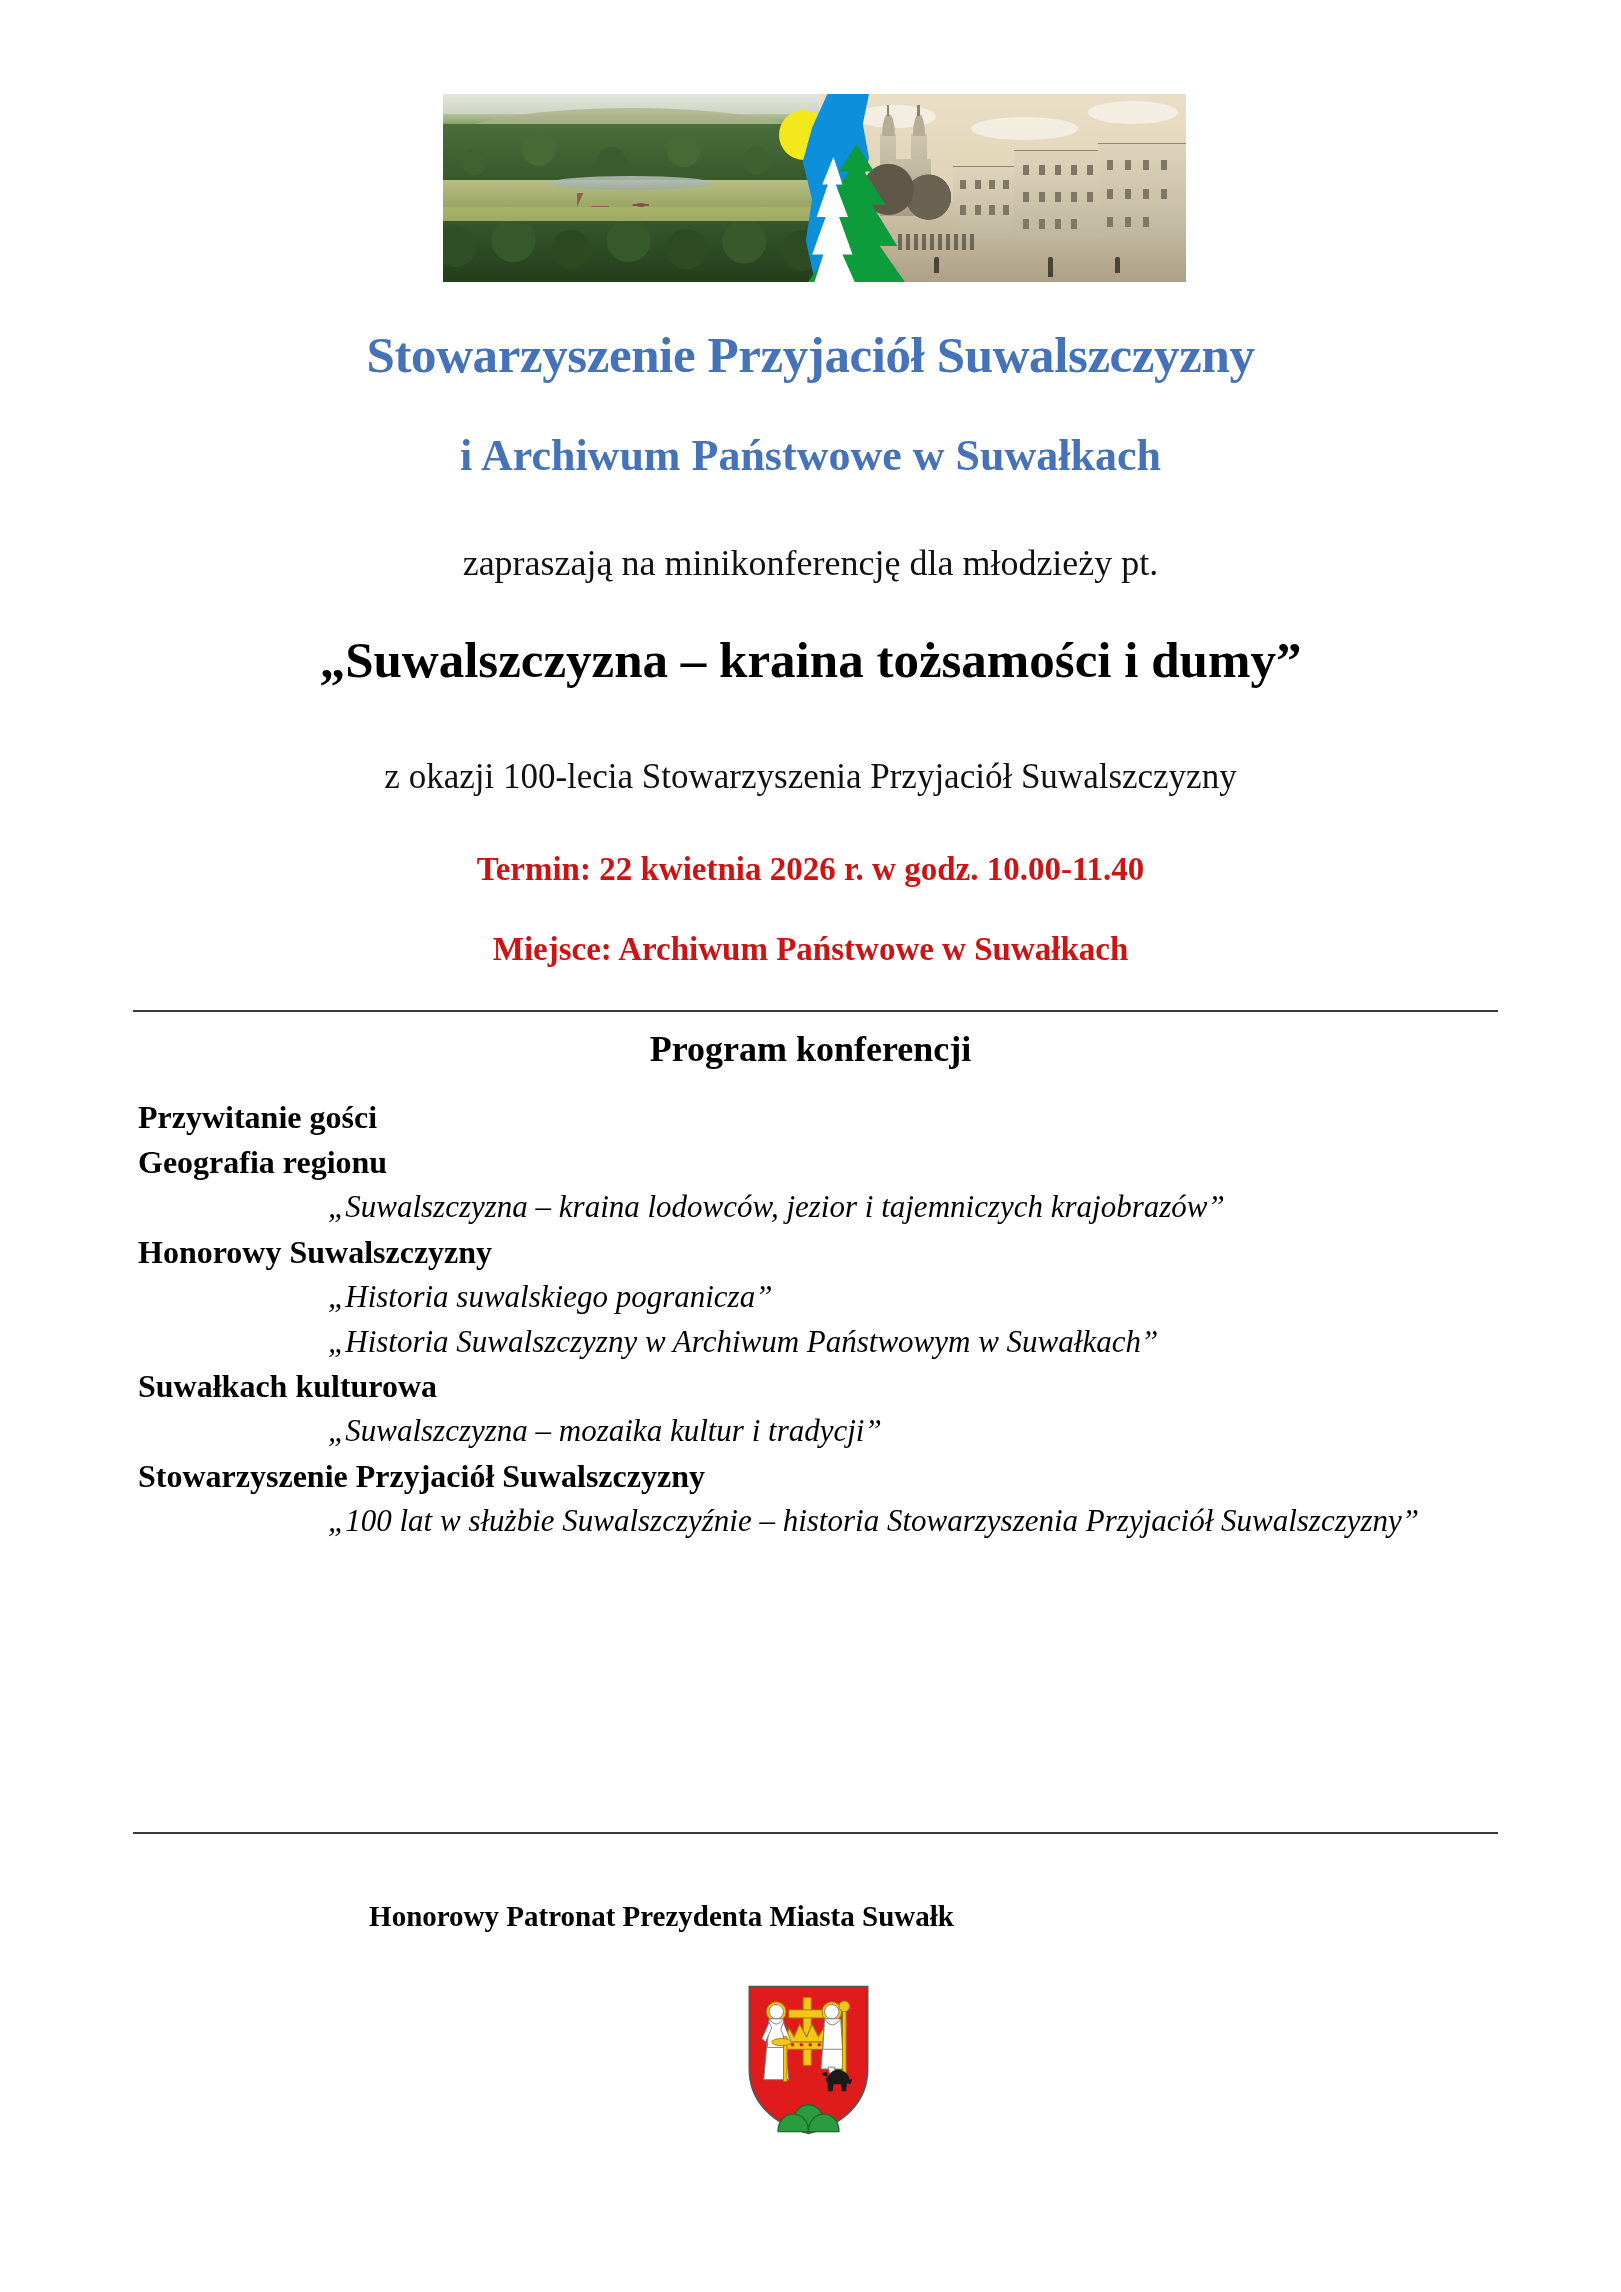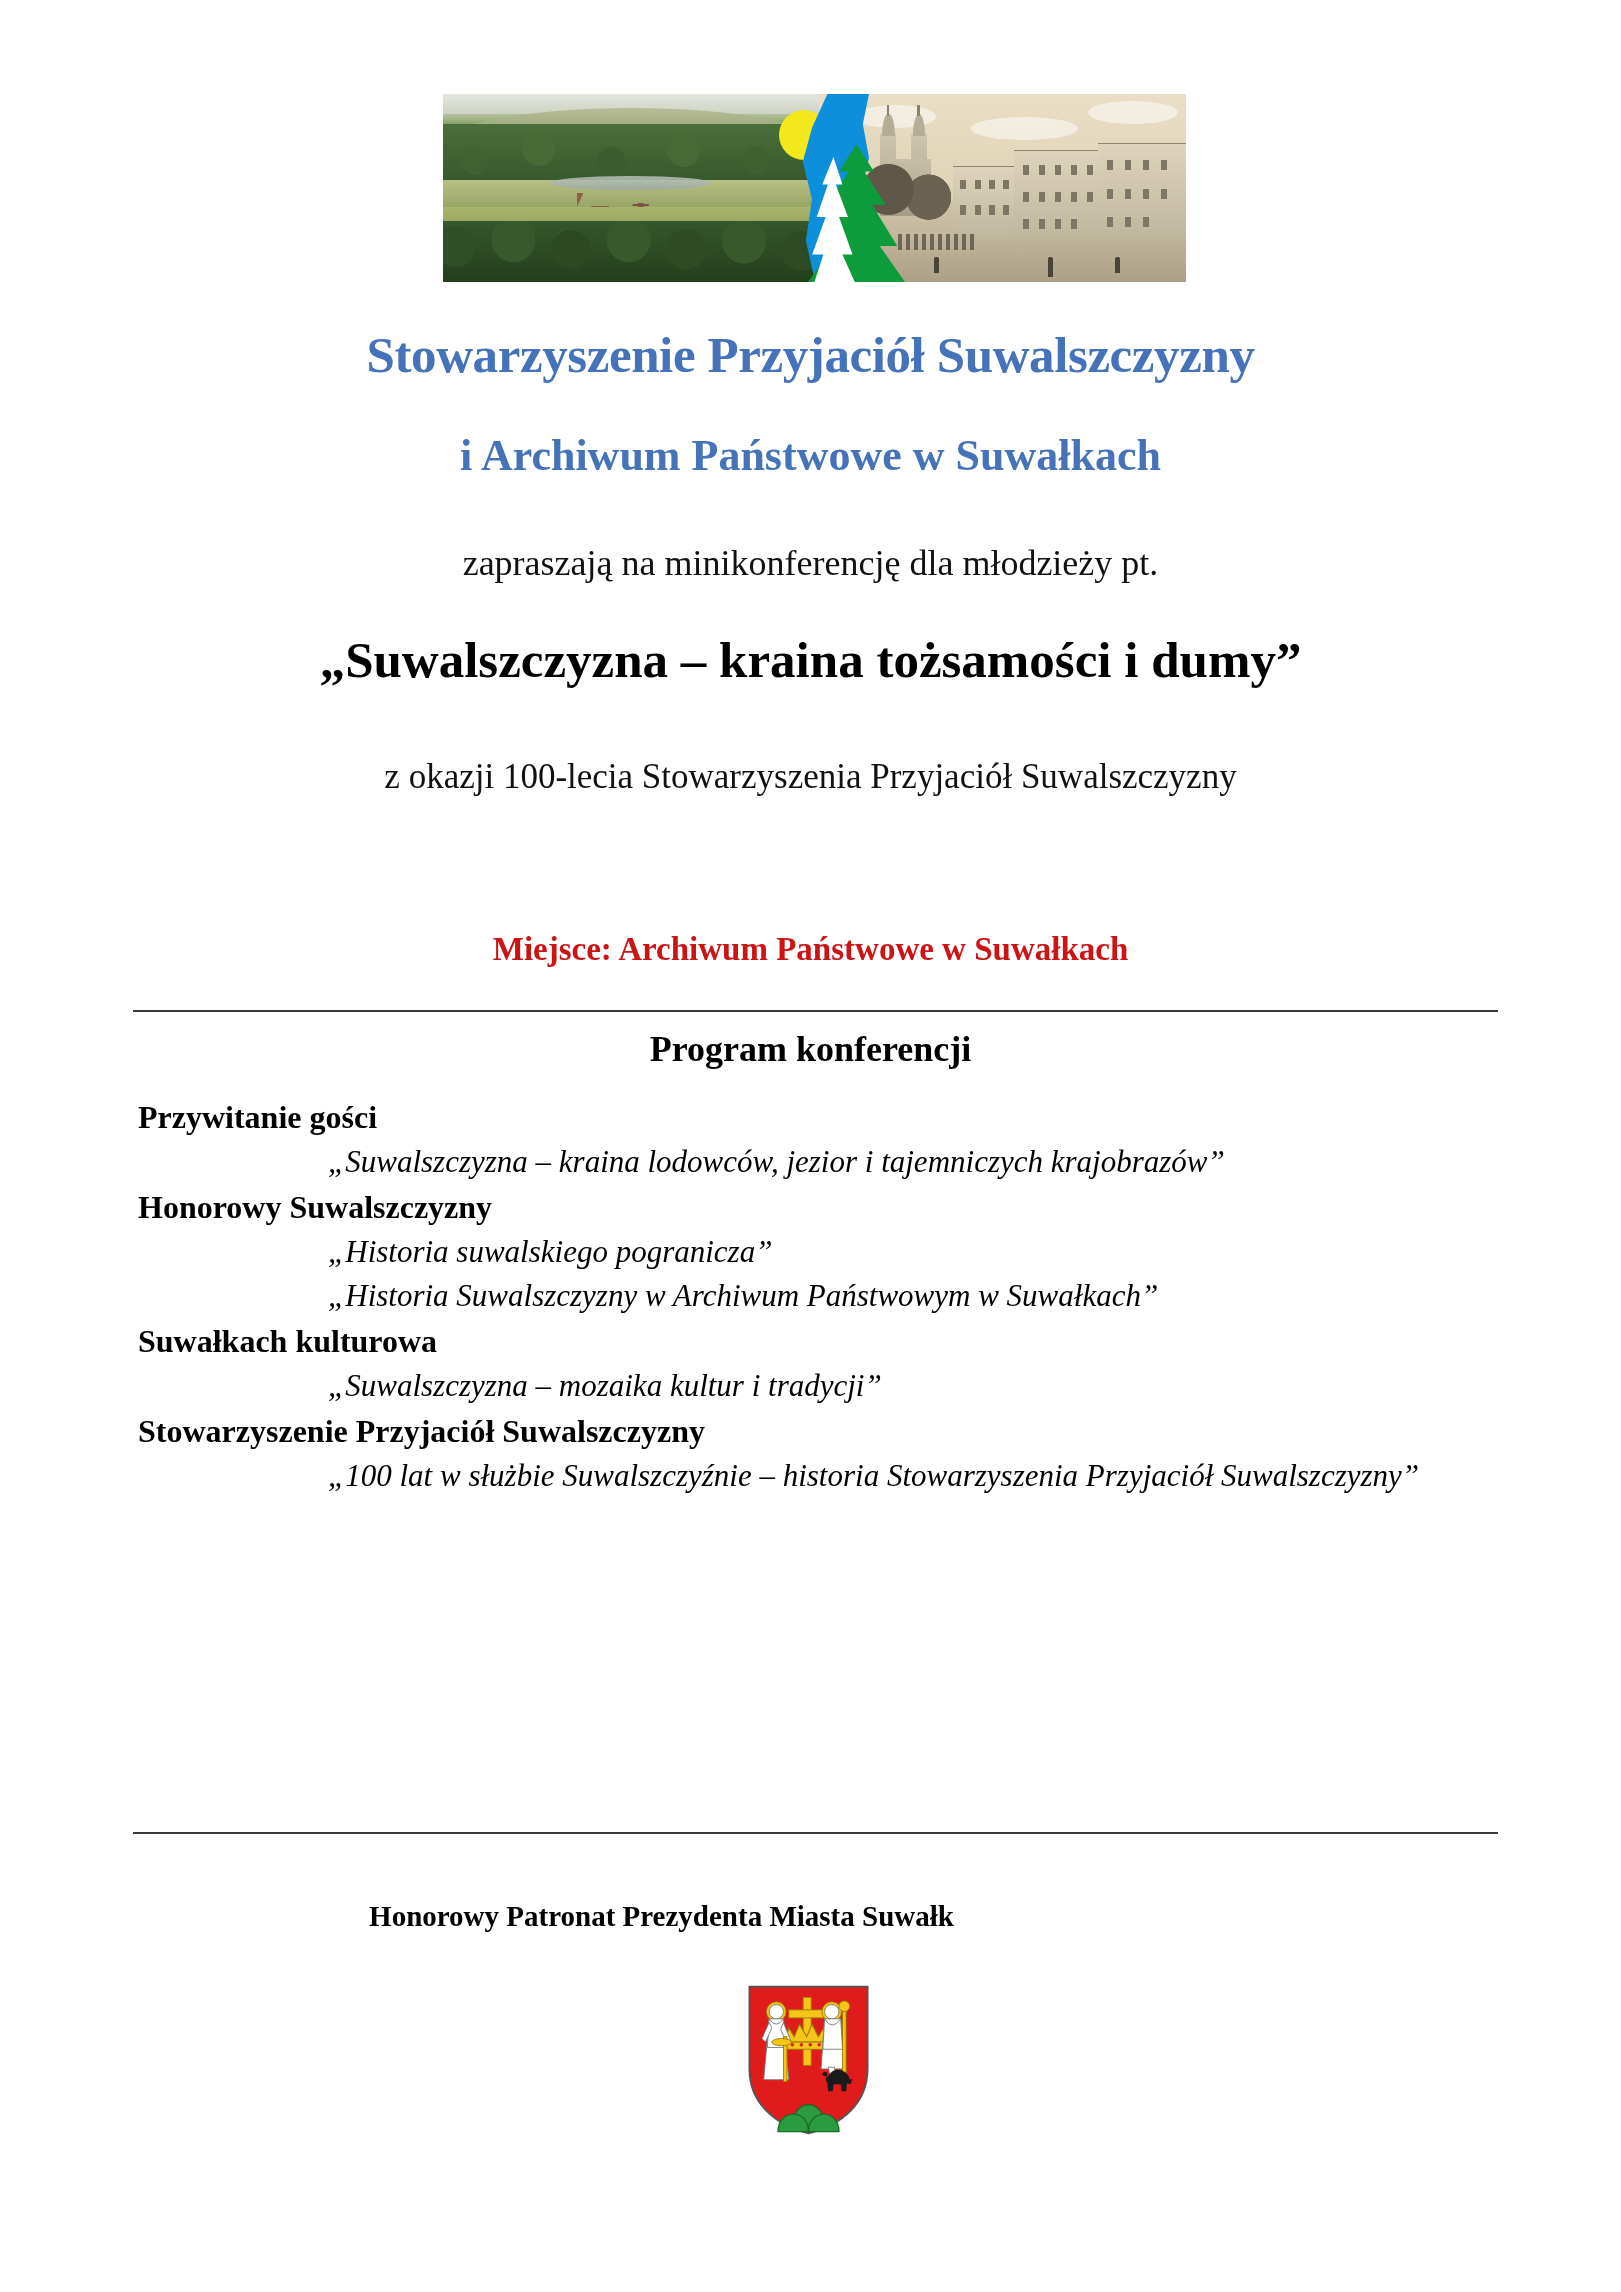--- a/index.html
+++ b/index.html
@@ -342,34 +342,36 @@
   <div class="org-title">Stowarzyszenie Przyjaciół Suwalszczyzny</div>
 
   <div class="org-title2">i Archiwum Państwowe w Suwałkach</div>
 
   <div class="invite-line">zapraszają na minikonferencję dla młodzieży pt.</div>
 
   <div class="main-title">„Suwalszczyzna – kraina tożsamości i dumy”</div>
 
   <div class="occasion-line">z okazji 100-lecia Stowarzyszenia Przyjaciół Suwalszczyzny</div>
 
+  <div class="when-line">Termin: 22 kwietnia 2026 r. w godz. 10.00-11.40</div>
 
   <div class="where-line">Miejsce: Archiwum Państwowe w Suwałkach</div>
 
   <div class="hr hr-top"></div>
 
   <div class="program-head">Program konferencji</div>
 
   <div class="program-list">
 
     <div class="prog-item">
       <div class="prog-main">Przywitanie gości</div>
     </div>
 
     <div class="prog-item">
+      <div class="prog-main">Geografia regionu</div>
       <div class="prog-sub">„Suwalszczyzna – kraina lodowców, jezior i tajemniczych krajobrazów”</div>
     </div>
 
     <div class="prog-item">
       <div class="prog-main">Honorowy Suwalszczyzny</div>
       <div class="prog-sub">„Historia suwalskiego pogranicza”</div>
       <div class="prog-sub">„Historia Suwalszczyzny w Archiwum Państwowym w Suwałkach”</div>
     </div>
 
     <div class="prog-item">

